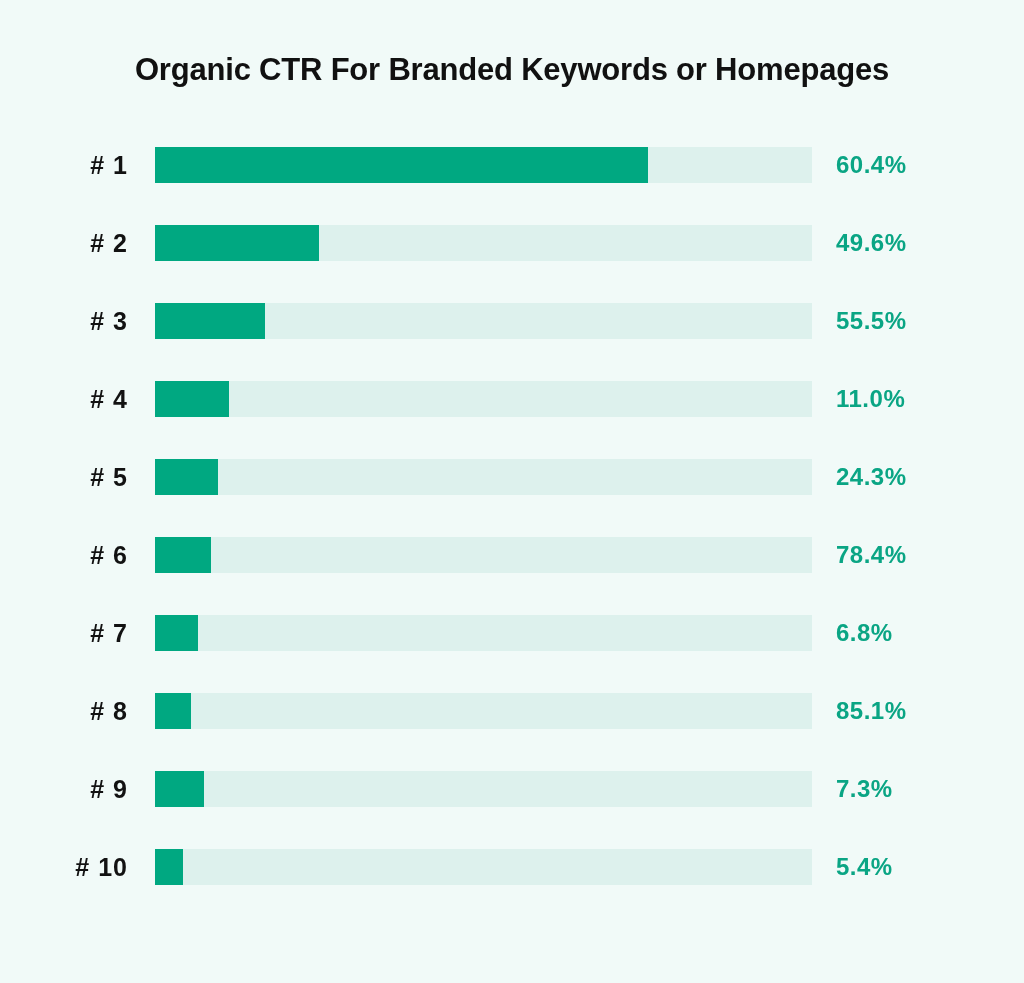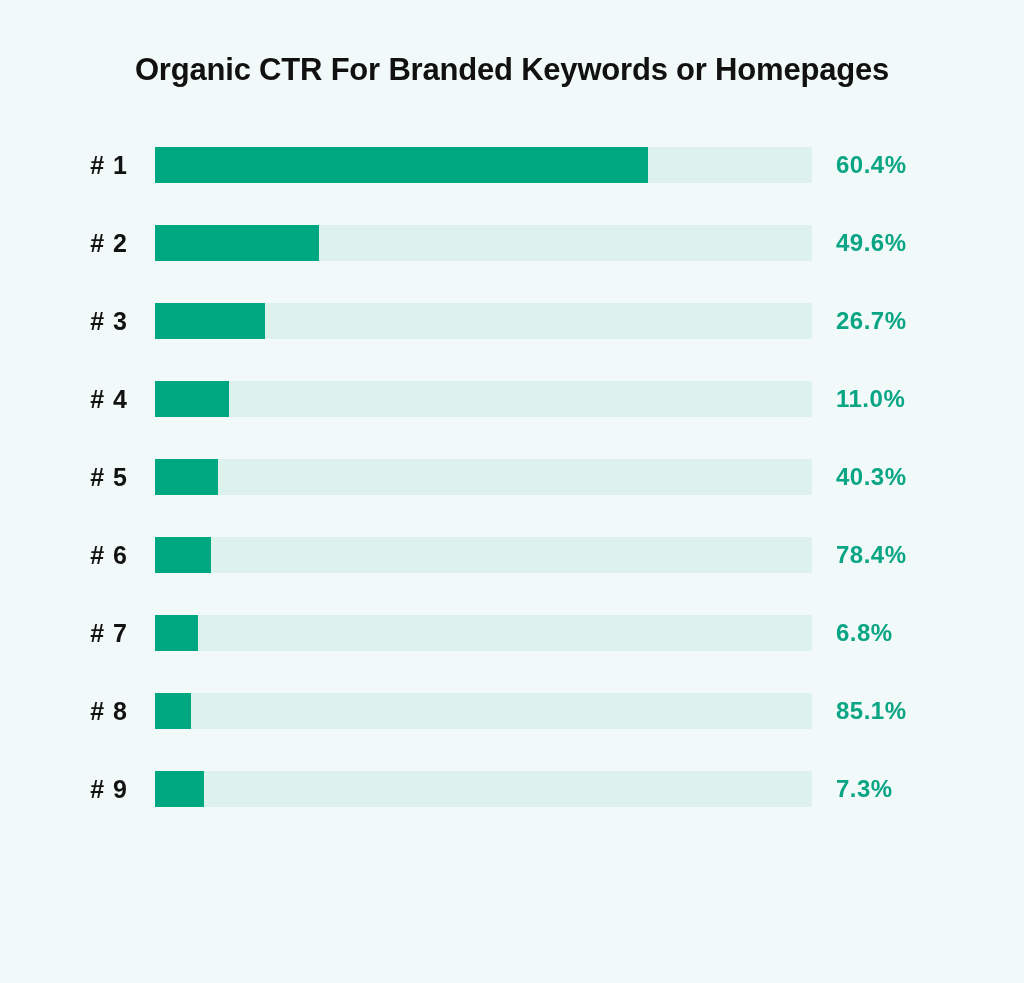--- a/index.html
+++ b/index.html
@@ -118,35 +118,35 @@
         <div class="track" style="background: rgb(221, 241, 237);">
           <div class="fill" style="width: 25%; background: rgb(0, 168, 129);"></div>
         </div>
         <div class="row-value">49.6%</div>
       </div>
       <div class="row">
         <div class="row-label"># 3</div>
         <div class="track" style="background: rgb(221, 241, 237);">
           <div class="fill" style="width: 16.7%; background: rgb(0, 168, 129);"></div>
         </div>
-        <div class="row-value">26.7%</div>
+        <div class="row-value">55.5%</div>
       </div>
       <div class="row">
         <div class="row-label"># 4</div>
         <div class="track" style="background: rgb(221, 241, 237);">
           <div class="fill" style="width: 11.3%; background: rgb(0, 168, 129);"></div>
         </div>
         <div class="row-value">11.0%</div>
       </div>
       <div class="row">
         <div class="row-label"># 5</div>
         <div class="track" style="background: rgb(221, 241, 237);">
           <div class="fill" style="width: 9.6%; background: rgb(0, 168, 129);"></div>
         </div>
-        <div class="row-value">40.3%</div>
+        <div class="row-value">24.3%</div>
       </div>
       <div class="row">
         <div class="row-label"># 6</div>
         <div class="track" style="background: rgb(221, 241, 237);">
           <div class="fill" style="width: 8.5%; background: rgb(0, 168, 129);"></div>
         </div>
         <div class="row-value">78.4%</div>
       </div>
       <div class="row">
         <div class="row-label"># 7</div>
@@ -162,16 +162,23 @@
         </div>
         <div class="row-value">85.1%</div>
       </div>
       <div class="row">
         <div class="row-label"># 9</div>
         <div class="track" style="background: rgb(221, 241, 237);">
           <div class="fill" style="width: 7.5%; background: rgb(0, 168, 129);"></div>
         </div>
         <div class="row-value">7.3%</div>
       </div>
+      <div class="row">
+        <div class="row-label"># 10</div>
+        <div class="track" style="background: rgb(221, 241, 237);">
+          <div class="fill" style="width: 4.3%; background: rgb(0, 168, 129);"></div>
+        </div>
+        <div class="row-value">5.4%</div>
+      </div>
     </div>
 
 
 </div>
 
 </body></html>

